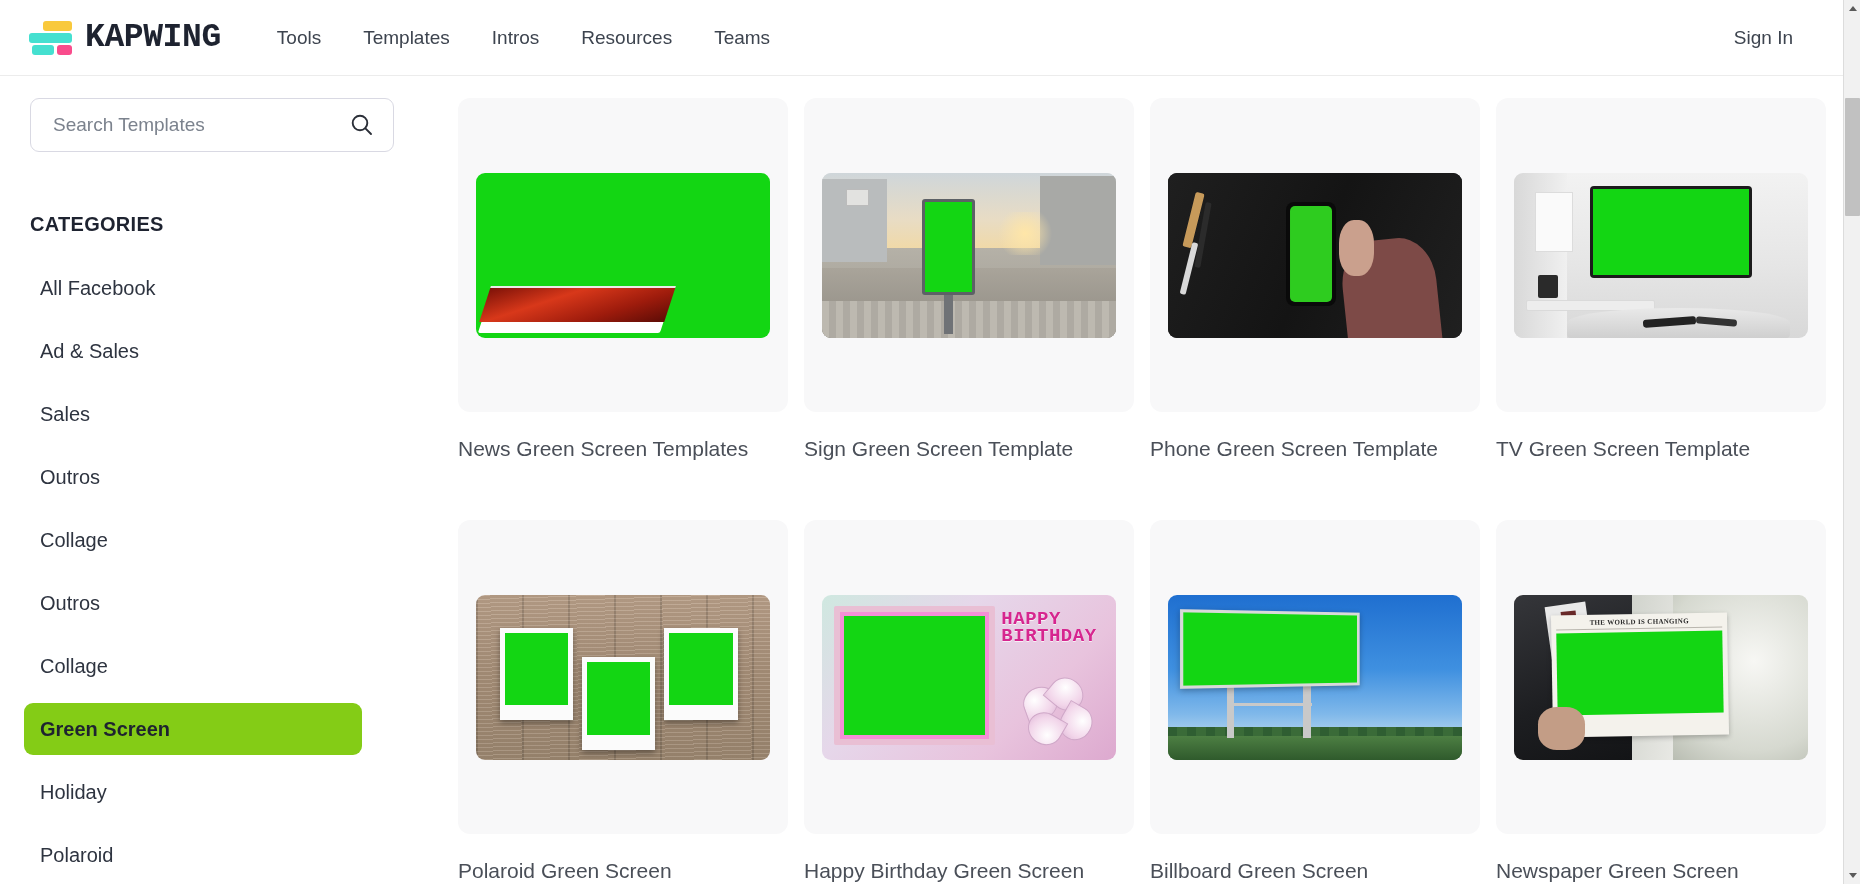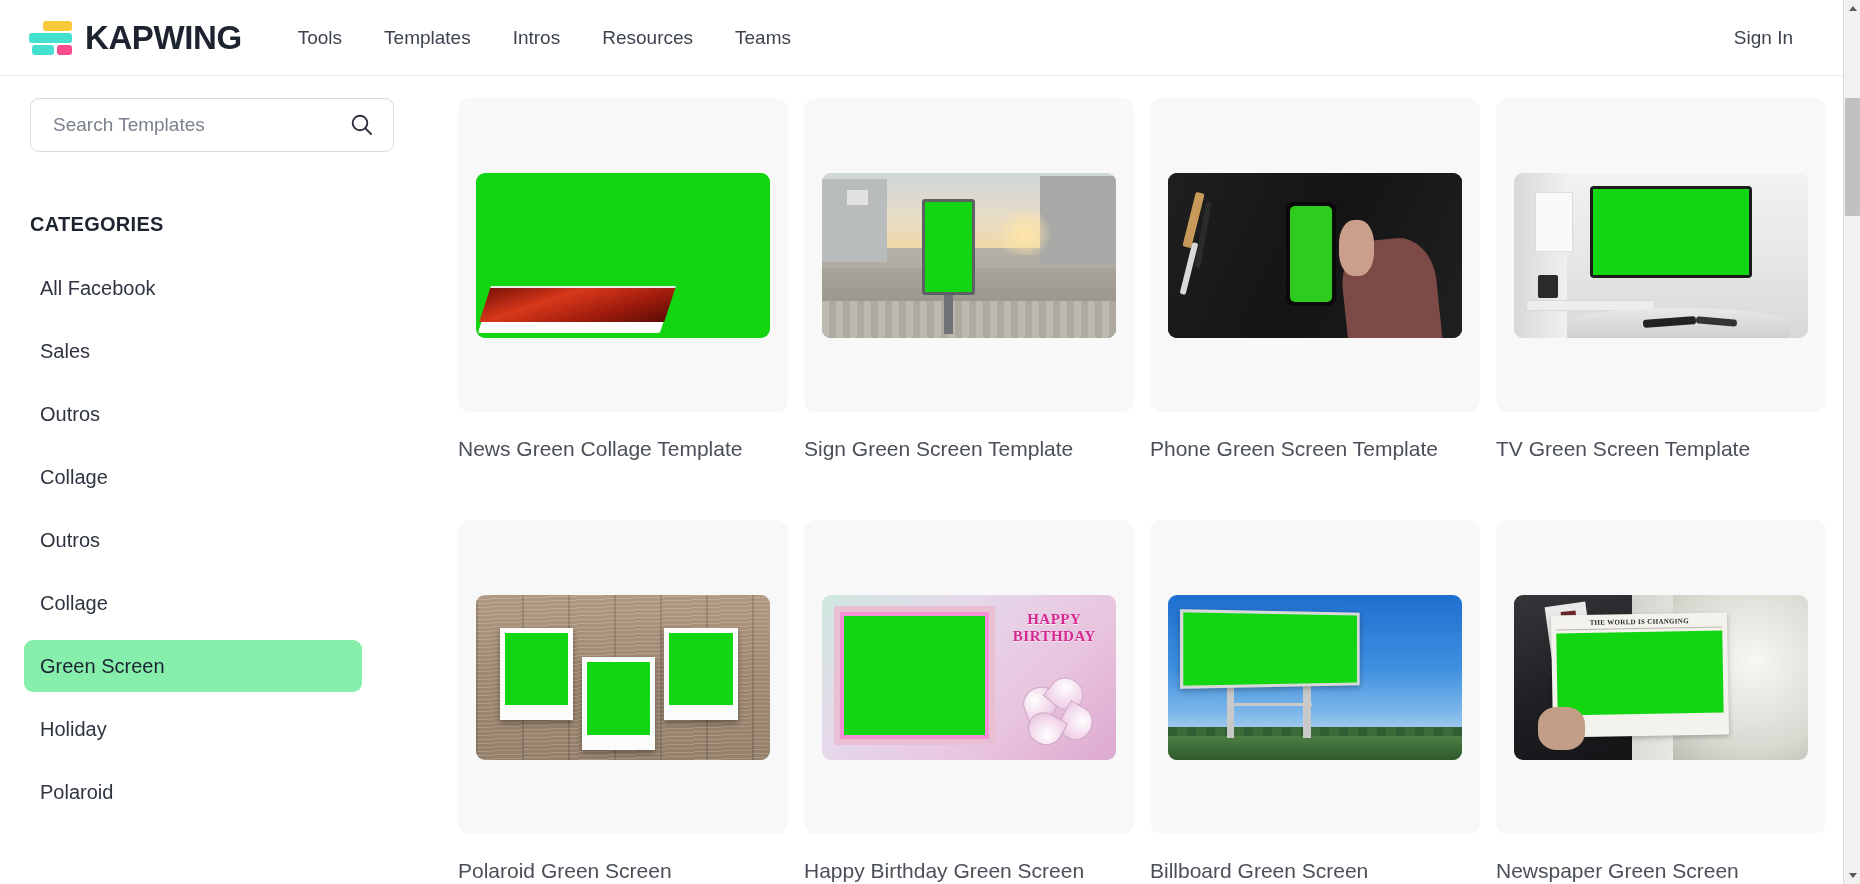--- a/index.html
+++ b/index.html
@@ -31,21 +31,21 @@
   .bar-yellow { background: #F9C93C; left: 17px;  top: 2px;  width: 29px; height: 10px; }
   .bar-teal-1 { background: #45E0D0; left: 3px;   top: 14px; width: 43px; height: 10px; }
   .bar-teal-2 { background: #45E0D0; left: 6px;   top: 26px; width: 22px; height: 10px; }
   .bar-pink   { background: #F94C8C; left: 31px;  top: 26px; width: 15px; height: 10px; }
 
   .logo-text {
     font-size: 33px;
     font-weight: 800;
     letter-spacing: -0.4px;
     color: #1e2330;
-    font-family: Liberation Sans, sans-serif;
+    font-family: Liberation Mono, monospace;
   }
 
   .nav-links { display: flex; align-items: center; margin-left: 56px; gap: 42px; }
   .nav-link {
     font-size: 19px;
     color: #3d444f;
     text-decoration: none;
     white-space: nowrap;
   }
   .signin {
@@ -96,21 +96,21 @@
   .cat-item {
     height: 52px;
     margin: 0 38px 11px 24px;
     display: flex; align-items: center;
     padding-left: 16px;
     border-radius: 9px;
     font-size: 20px;
     color: #2e3440;
     white-space: nowrap;
   }
-  .cat-item.active { background: #86efac; color: #1e2330; }
+  .cat-item.active { background: #84cc16; color: #1e2330; font-weight: bold; }
 
   
   .content {
     position: absolute; left: 400px; top: 0;
     width: 1443px; height: 808px;
     overflow: hidden;
     padding: 22px 0 0 58px;
   }
   .grid {
     display: grid;
@@ -237,24 +237,24 @@
     background: linear-gradient(135deg,#cfe8e0 0%,#e6d7ea 35%,#e8c3dd 70%,#dda9cf 100%);
   }
   .t-bday .cardframe {
     position:absolute; left:4%; top:7%; width:55%; height:84%;
     background:#e9bfd4; padding:6px; border-radius:2px;
   }
   .t-bday .cardframe .inner { width:100%; height:100%; border:4px solid #f48fd6; }
   .t-bday .cardframe .scr { width:100%; height:100%; background:#13D613; }
   .t-bday .hb {
     position:absolute; right:3%; top:10%; width:36%;
-    color:#d6268f; font-size:15px; font-weight:800; line-height:17px;
-    text-align:center; letter-spacing:0.5px;
+    color:#d6268f; font-size:19px; font-weight:800; line-height:17px;
+    letter-spacing:0.5px;
     text-shadow: 0 1px 0 rgba(255,255,255,0.7);
-    font-family: Liberation Serif, serif;
+    font-family: Liberation Mono, monospace;
   }
   .t-bday .flower {
     position:absolute; right:6%; bottom:6%; width:28%; height:46%;
   }
   .t-bday .petal {
     position:absolute; width:42%; height:42%;
     background: radial-gradient(circle at 35% 35%, #ffffff 0%, #f2d6ea 60%, #dcb3d4 100%);
     border-radius:50% 50% 50% 0;
     border:1px solid #cfa8c8;
   }
@@ -362,20 +362,23 @@
       </span>
     </div>
 
     <div class="cat-heading">CATEGORIES</div>
 
     <div class="cat-list">
       <div class="cat-item">
           <span>All Facebook</span>
         </div>
       <div class="cat-item">
+          <span>Ad &amp; Sales</span>
+        </div>
+      <div class="cat-item">
           <span>Sales</span>
         </div>
       <div class="cat-item">
           <span>Outros</span>
         </div>
       <div class="cat-item">
           <span>Collage</span>
         </div>
       <div class="cat-item">
           <span>Outros</span>
@@ -398,21 +401,21 @@
   <div class="content">
     <div class="grid">
 
       <div class="card">
         <div class="thumb-frame">
           <div class="thumb-inner t-news">
             <div class="desk"></div>
             <div class="screen"></div>
           </div>
         </div>
-        <div class="card-title">News Green Collage Template</div>
+        <div class="card-title">News Green Screen Templates</div>
       </div>
 
       <div class="card">
         <div class="thumb-frame">
           <div class="thumb-inner t-sign">
             <div class="sky"></div>
             <div class="bldgL"></div>
             <div class="bldgR"></div>
             <div class="sun"></div>
             <div class="road"></div>

